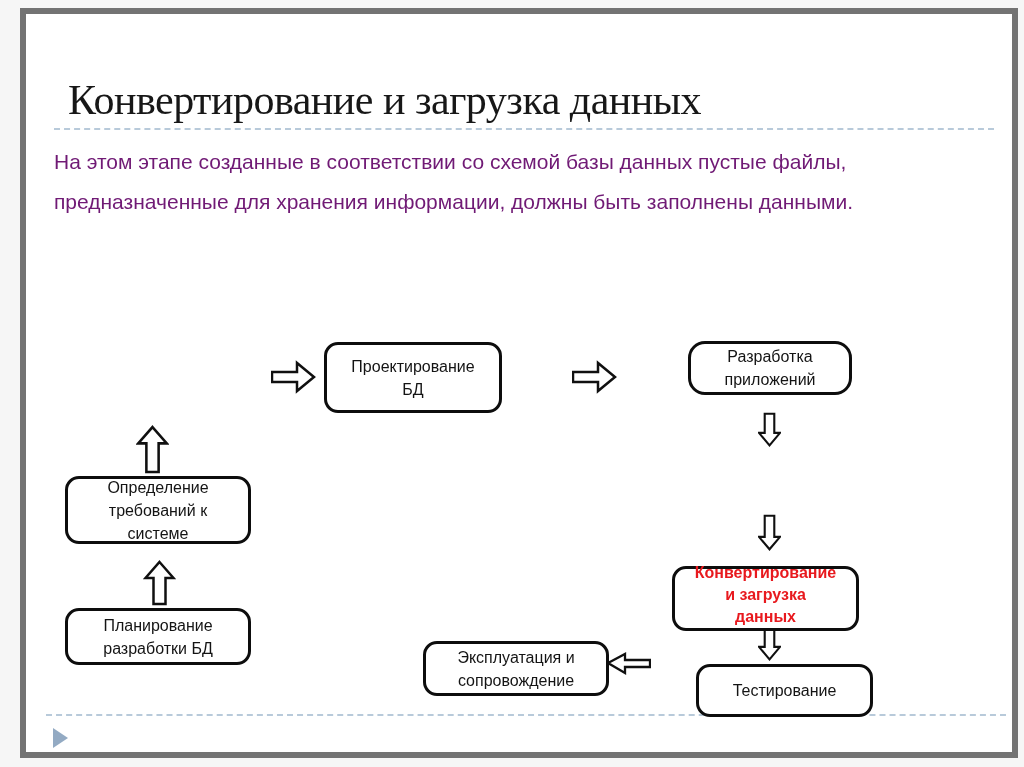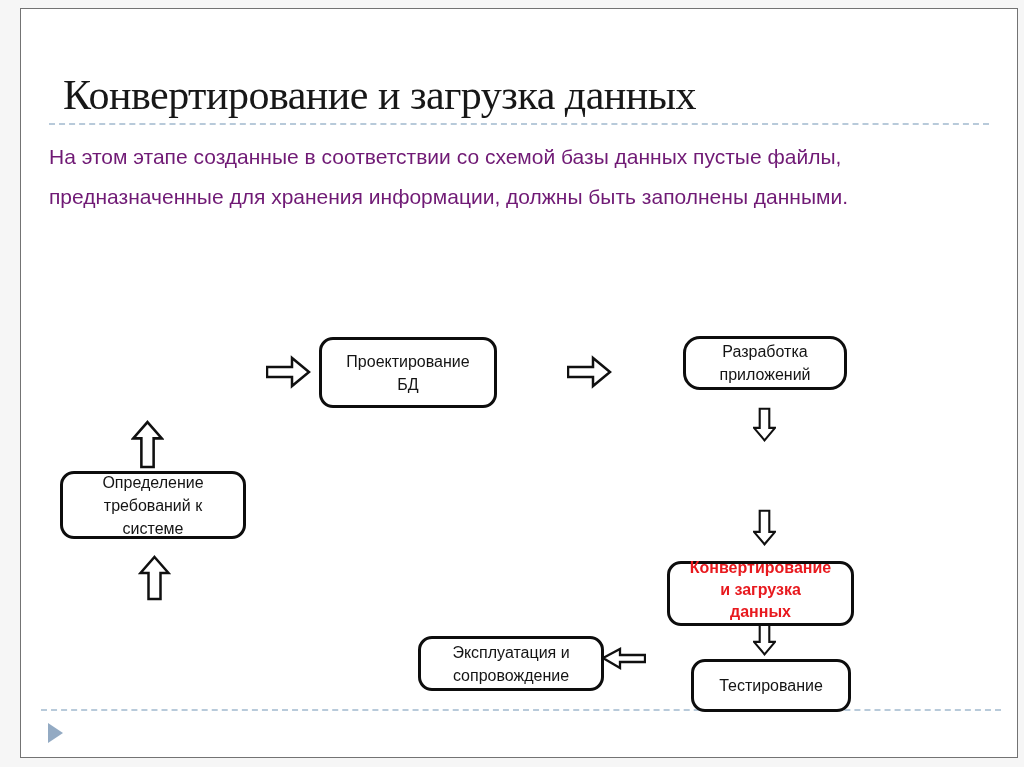--- a/index.html
+++ b/index.html
@@ -12,21 +12,21 @@
   #screen {
     position: relative;
     width: 1024px;
     height: 767px;
   }
   .slide {
     position: absolute;
     left: 20px; top: 8px;
     width: 998px; height: 750px;
     background: #ffffff;
-    border: 1px solid #737373;
+    border: 6px solid #737373;
   }
   .page-title {
     position: absolute;
     left: 42px; top: 62px;
     font-family: "Liberation Serif", "DejaVu Serif", serif;
     font-size: 42px;
     font-weight: 400;
     color: #171717;
     letter-spacing: -0.5px;
     white-space: nowrap;
@@ -82,21 +82,21 @@
     border-top: 10px solid transparent;
     border-bottom: 10px solid transparent;
     border-left: 15px solid #93aac3;
   }
   
   .b-user   { left: 38px;  top: 326px; width: 186px; height: 74px; }
   .b-design { left: 298px; top: 328px; width: 178px; height: 71px; }
   .b-app    { left: 662px; top: 327px; width: 164px; height: 54px; border-radius: 17px; }
   .b-real   { left: 670px; top: 439px; width: 148px; height: 58px; }
   .b-conv   { left: 646px; top: 552px; width: 187px; height: 65px; }
-  .b-test   { left: 670px; top: 650px; width: 160px; height: 53px; }
+  .b-test   { left: 670px; top: 650px; width: 177px; height: 53px; }
   .b-maint  { left: 385px; top: 627px; width: 186px; height: 55px; margin-left: 12px; }
   .b-sysreq { left: 39px;  top: 462px; width: 186px; height: 68px; }
   .b-plan   { left: 39px;  top: 594px; width: 186px; height: 57px; }
   .a-right1 { left: 245px; top: 346px; }
   .a-right2 { left: 546px; top: 346px; }
   .a-down1  { left: 732px; top: 398px; }
   .a-down2  { left: 732px; top: 500px; }
   .a-down3  { left: 732px; top: 612px; }
   .a-up1    { left: 110px; top: 411px; }
   .a-up2    { left: 117px; top: 546px; }
@@ -120,20 +120,24 @@
     </div>
     <div class="flow-box b-sysreq">
       <span>Определение
 требований к
 системе</span>
     </div>
     <div class="arrow a-up2">
       <svg width="33" height="46" viewBox="0 0 32 46">
         <polygon points="16,2 30,18 22,18 22,44 10,44 10,18 2,18" fill="#ffffff" stroke="#101010" stroke-width="2.5"></polygon>
       </svg>
+    </div>
+    <div class="flow-box b-plan">
+      <span>Планирование
+разработки БД</span>
     </div>
 
     <div class="arrow a-right1">
       <svg width="45" height="34" viewBox="0 0 45 34">
         <polygon points="1,12 26,12 26,3 43,17 26,31 26,22 1,22" fill="#ffffff" stroke="#101010" stroke-width="2.5"></polygon>
       </svg>
     </div>
     <div class="flow-box b-design">
       <span>Проектирование
 БД</span>

